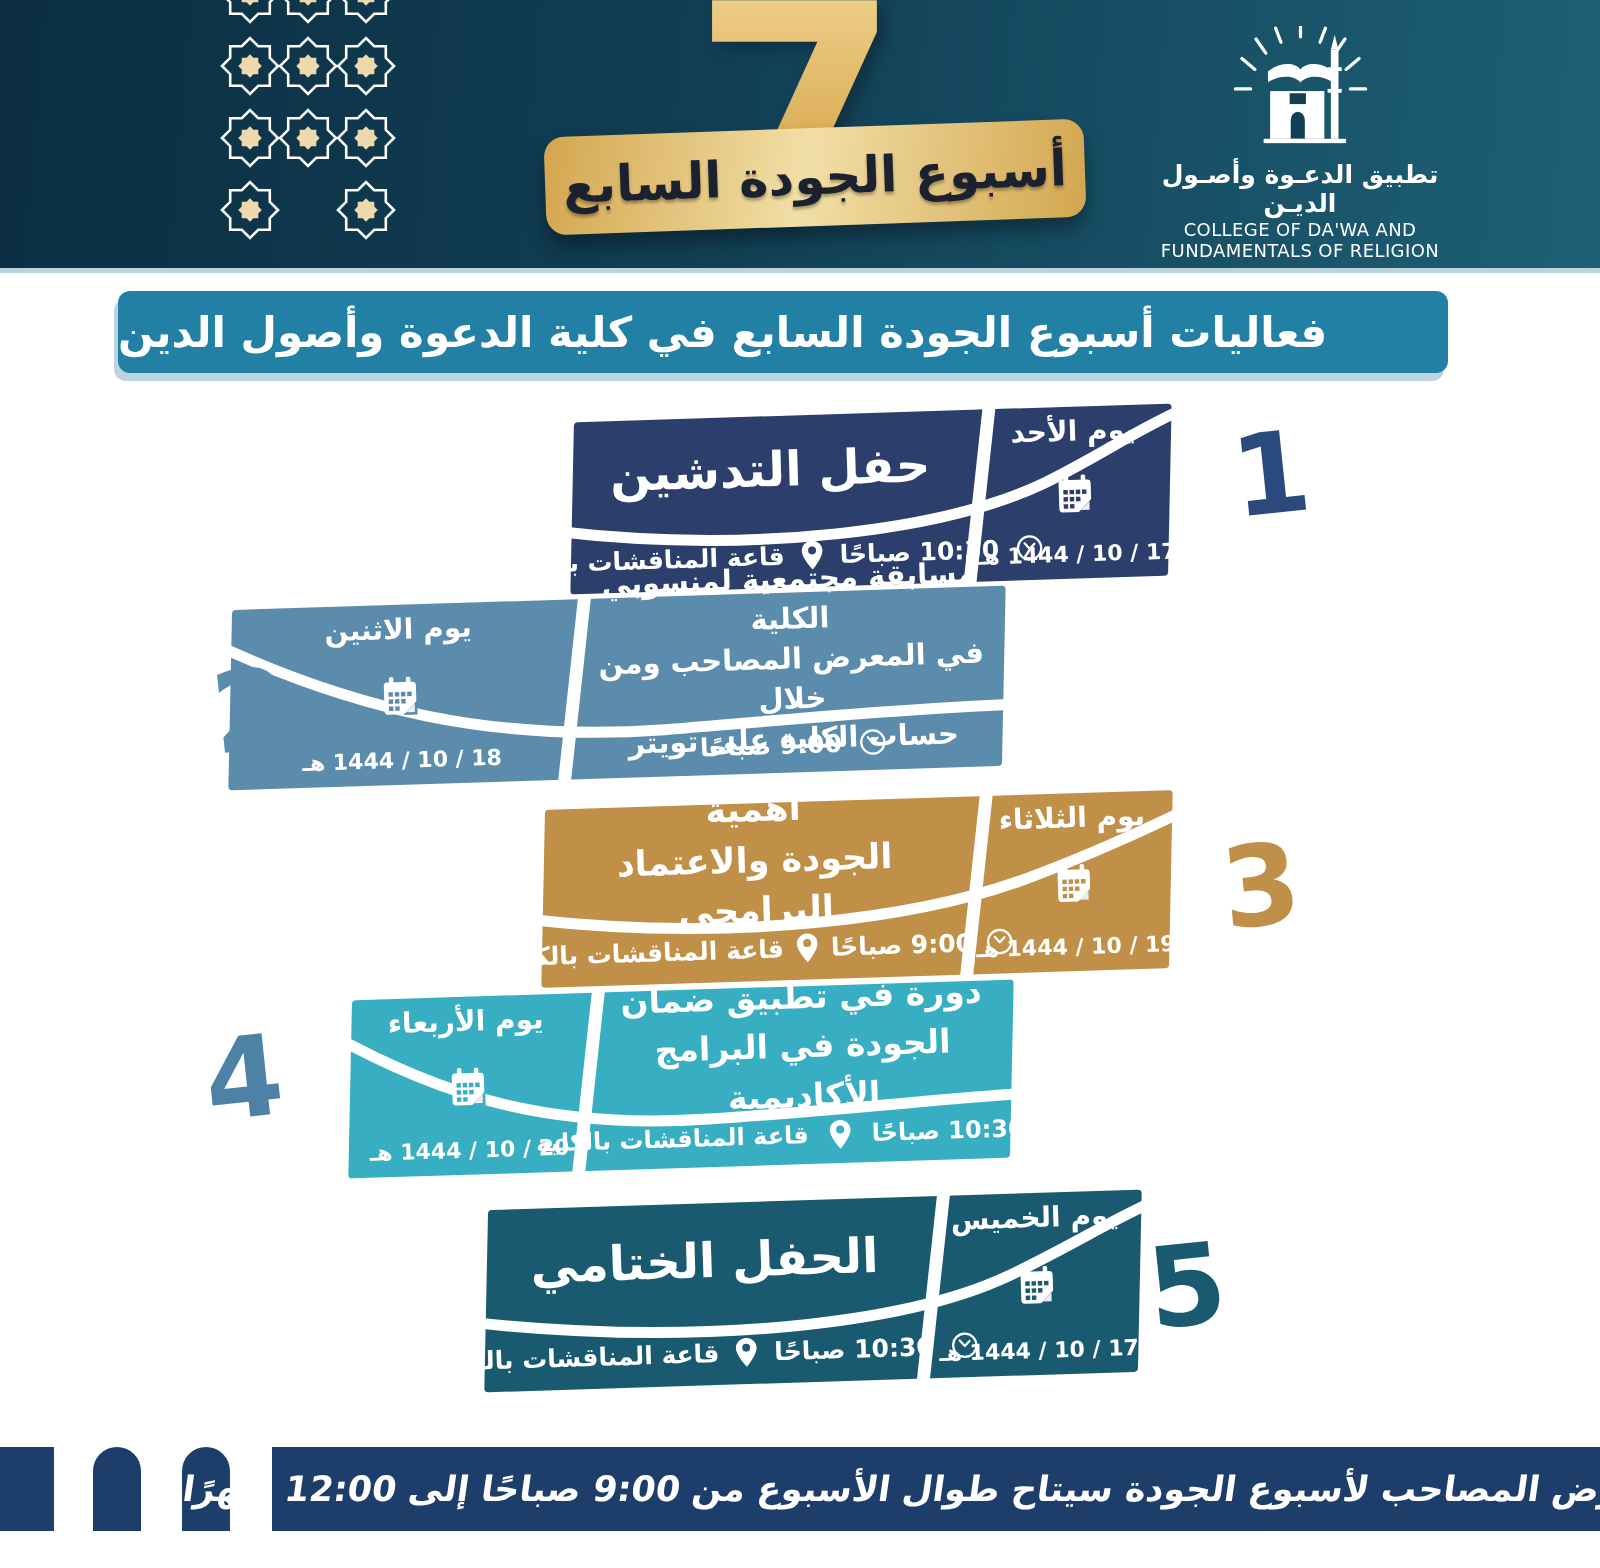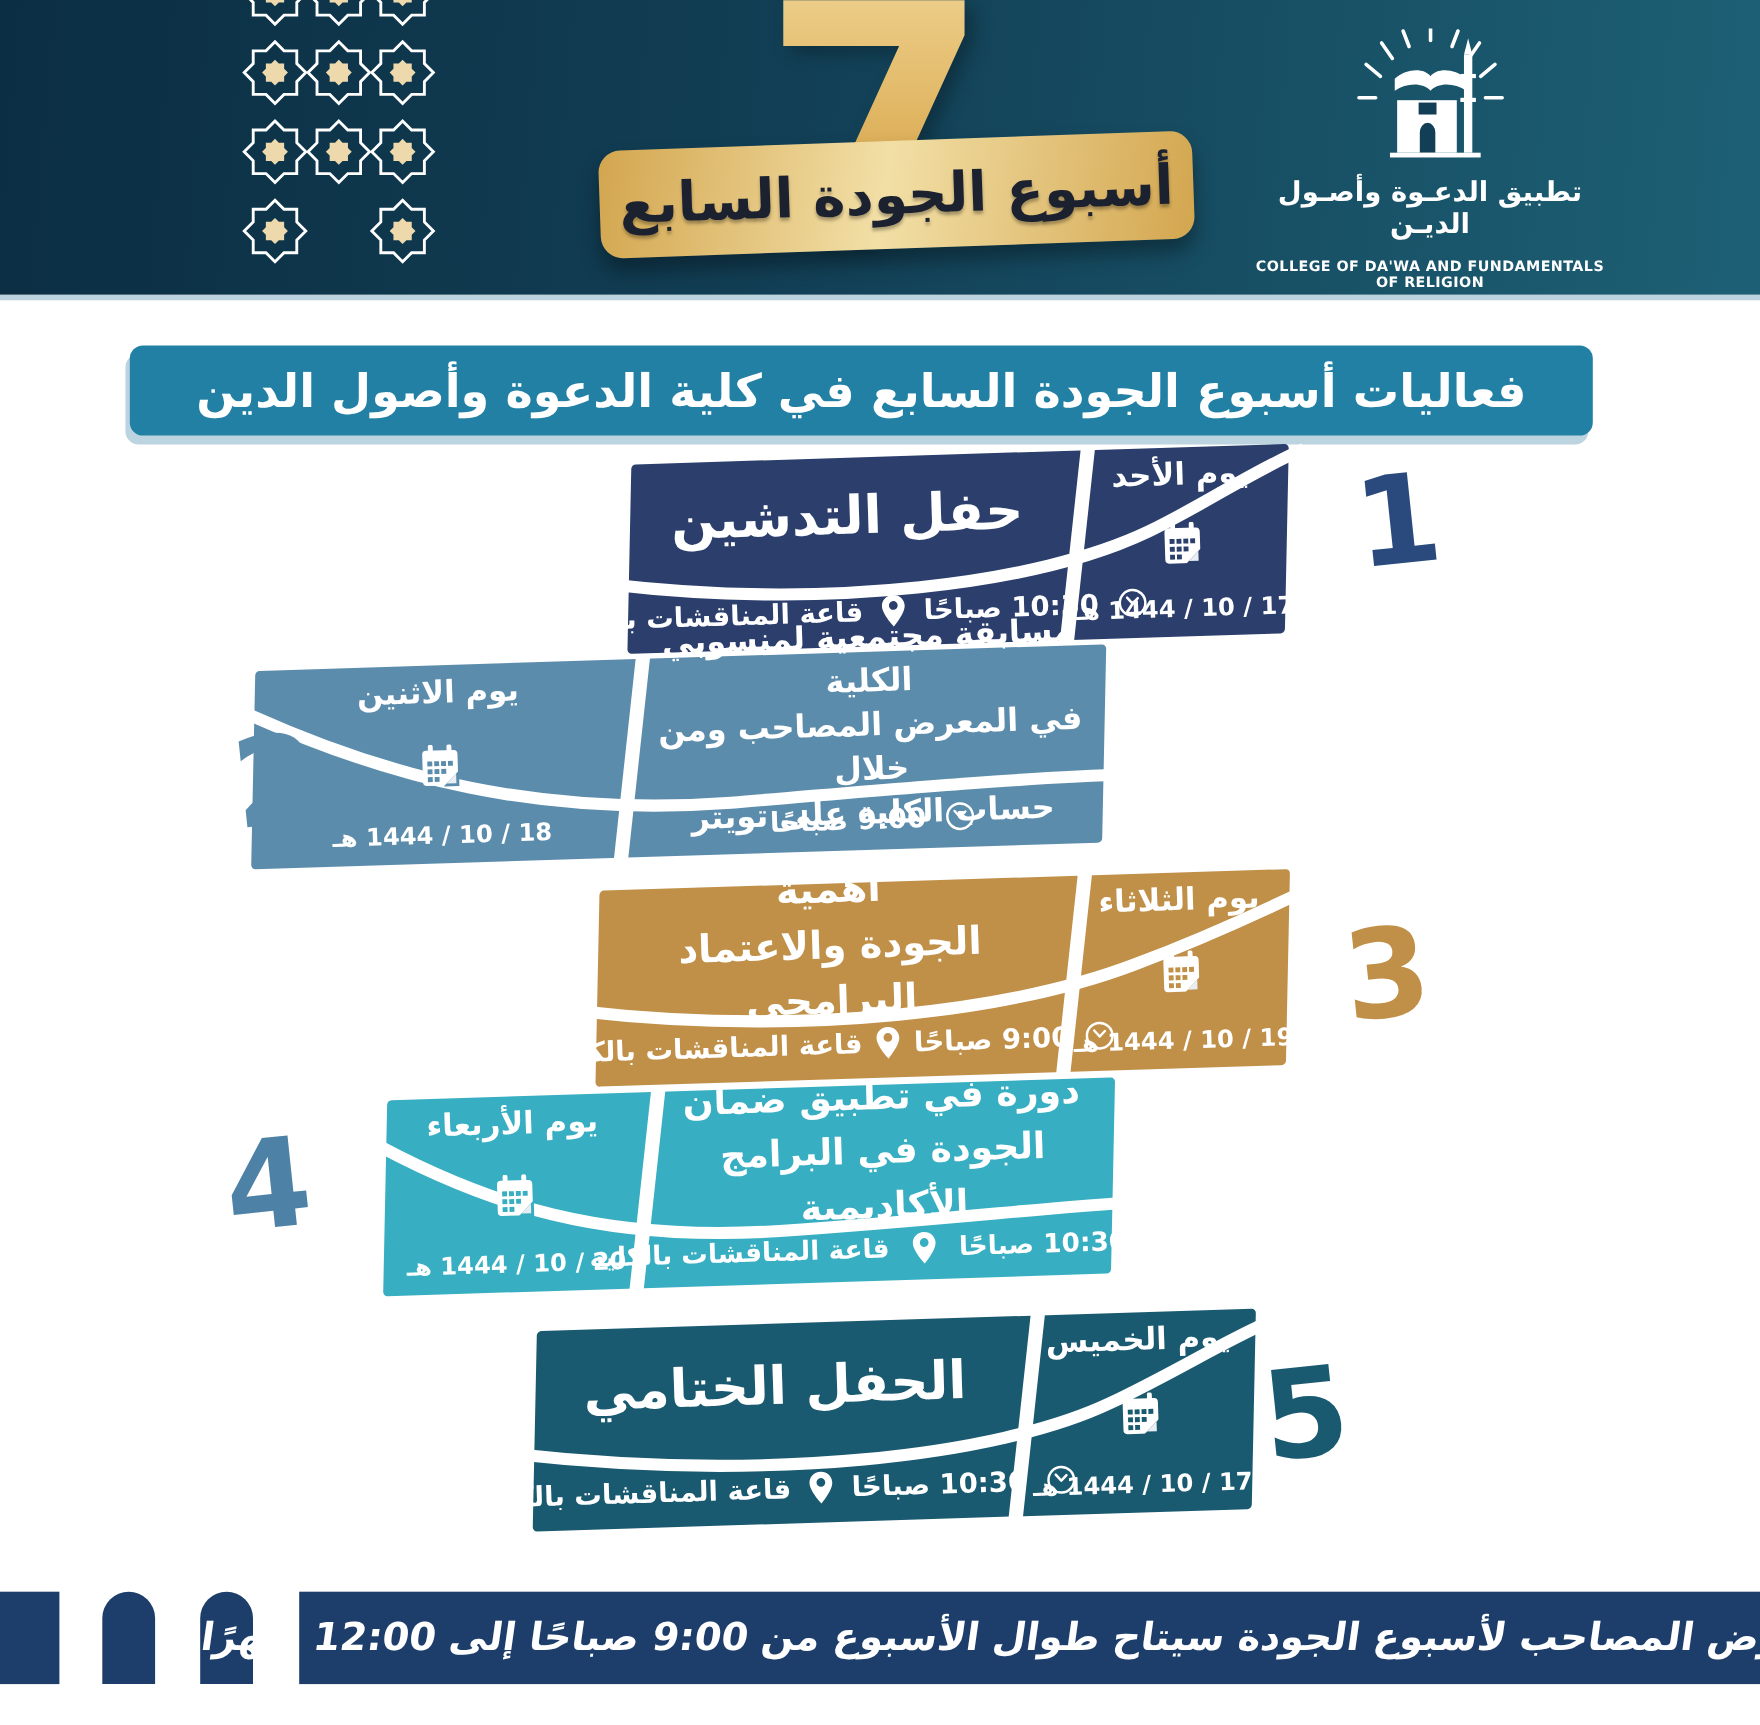--- a/index.html
+++ b/index.html
@@ -19,26 +19,26 @@
 
   .gold-banner{position:absolute;left:545px;top:128px;width:540px;height:98px;border-radius:20px;
     background:linear-gradient(100deg,#d3a64f 0%,#f2dfa6 48%,#d3a64f 100%);
     transform:rotate(-2deg);z-index:2;display:flex;align-items:center;justify-content:center;
     box-shadow:0 12px 18px rgba(0,0,0,.35);}
   .gold-banner .txt{font-size:50px;font-weight:800;color:#1c2130;text-shadow:0 3px 3px rgba(0,0,0,.3);}
 
   .logo{position:absolute;left:1140px;top:26px;width:320px;text-align:center;color:#fff;z-index:1;}
   .logo svg{width:225px;height:128px;}
   .logo .ar{font-size:25px;font-weight:800;margin-top:2px;}
-  .logo .en{font-size:13px;font-weight:700;letter-spacing:.4px;margin-top:17px;}
+  .logo .en{font-size:18px;font-weight:400;letter-spacing:.4px;margin-top:1px;}
 
   
   .title-banner{position:absolute;left:118px;top:291px;width:1330px;height:82px;border-radius:12px;
-    background:#2180a4;display:flex;align-items:center;justify-content:center;
-    box-shadow:-4px 8px 0 rgba(166,197,212,.75);margin-top:23px;}
+    background:#2180a4;display:flex;align-items:center;justify-content:flex-start;
+    box-shadow:-4px 8px 0 rgba(166,197,212,.75);}
   .title-banner .txt{color:#fff;font-size:42px;font-weight:800;}
 
   
   .event{position:absolute;transform:rotate(-1.8deg);}
   .event .bg{position:absolute;inset:0;background:var(--c);transform:skewX(-3deg);border-radius:4px;}
   .event svg.curve{position:absolute;inset:0;width:100%;height:100%;z-index:1;overflow:visible;}
   .event .vdiv{position:absolute;top:-2px;bottom:-2px;width:13px;background:#fff;transform:skewX(-8deg);z-index:1;}
   .event .cell{position:absolute;z-index:2;color:#fff;}
   .event .titlecell{display:flex;flex-direction:column;align-items:center;justify-content:center;text-align:center;font-weight:800;}
   .event .daycell{display:flex;flex-direction:column;align-items:center;justify-content:space-between;

